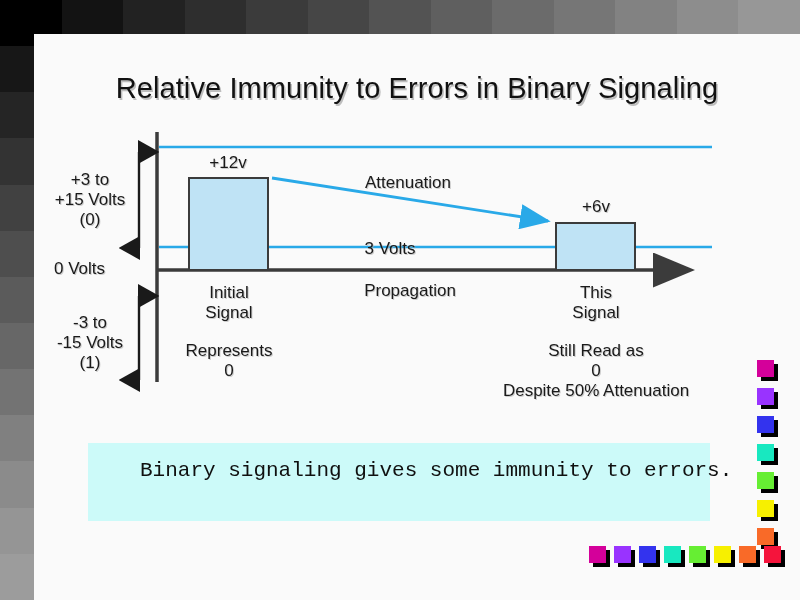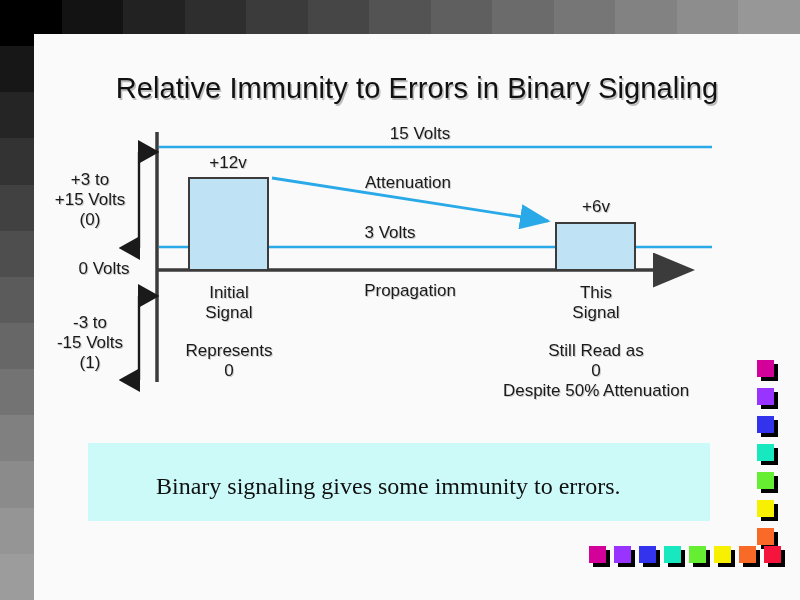--- a/index.html
+++ b/index.html
@@ -41,21 +41,21 @@
 
   .bar{position:absolute;background:#bfe3f5;border:2px solid #3b3b3b;box-sizing:border-box;}
 
   
   .caption{
     position:absolute;left:88px;top:443px;width:622px;height:78px;
     background:#ccfaf9;
     font-family:"Liberation Serif",serif;
     color:#101010;
   }
-  .caption p{margin:16px;font-size:24px;line-height:29px;white-space:pre;}
+  .caption p{margin:0;font-size:21px;line-height:29px;white-space:pre;font-family:Liberation Mono, monospace;}
   .caption .ctext{position:absolute;left:52px;top:13px;}
 
   
   .sq{position:absolute;width:17px;height:17px;}
   .sq .shadow{position:absolute;left:4px;top:4px;width:17px;height:17px;background:#000;}
   .sq .face{position:absolute;left:0;top:0;width:17px;height:17px;}
 </style>
 </head>
 <body>
 
@@ -124,27 +124,26 @@
 
     <line x1="272" y1="178" x2="548" y2="221" stroke="#29a9e8" stroke-width="2.8" marker-end="url(#arrBlue)"></line>
   </svg>
 
   <div class="bar" style="left:188px;top:177px;width:81px;height:94px;"></div>
   <div class="bar" style="left:555px;top:222px;width:81px;height:49px;"></div>
 
   <div class="dlabel" style="left:44px;top:170px;width:92px;text-align:center;">+3 to
 +15 Volts
 (0)</div>
-  <div class="dlabel" style="left:54px;top:259px;width:100px;text-align:center;">0 Volts</div>
+  <div class="dlabel" style="left:54px;top:259px;width:100px;text-align:left;">0 Volts</div>
   <div class="dlabel" style="left:44px;top:313px;width:92px;text-align:center;">-3 to
 -15 Volts
 (1)</div>
 
-  <div class="dlabel" style="left:330px;top:124px;width:180px;">15 Volts</div>
-  <div class="dlabel" style="left:300px;top:223px;width:180px;">3 Volts</div>
+  <div class="dlabel" style="left:300px;top:239px;width:180px;">3 Volts</div>
 
   <div class="dlabel" style="left:178px;top:153px;width:100px;">+12v</div>
   <div class="dlabel" style="left:546px;top:197px;width:100px;">+6v</div>
 
   <div class="dlabel" style="left:318px;top:173px;width:180px;">Attenuation</div>
   <div class="dlabel" style="left:300px;top:281px;width:220px;">Propagation</div>
 
   <div class="dlabel" style="left:178px;top:283px;width:102px;">Initial
 Signal</div>
   <div class="dlabel" style="left:545px;top:283px;width:102px;">This

